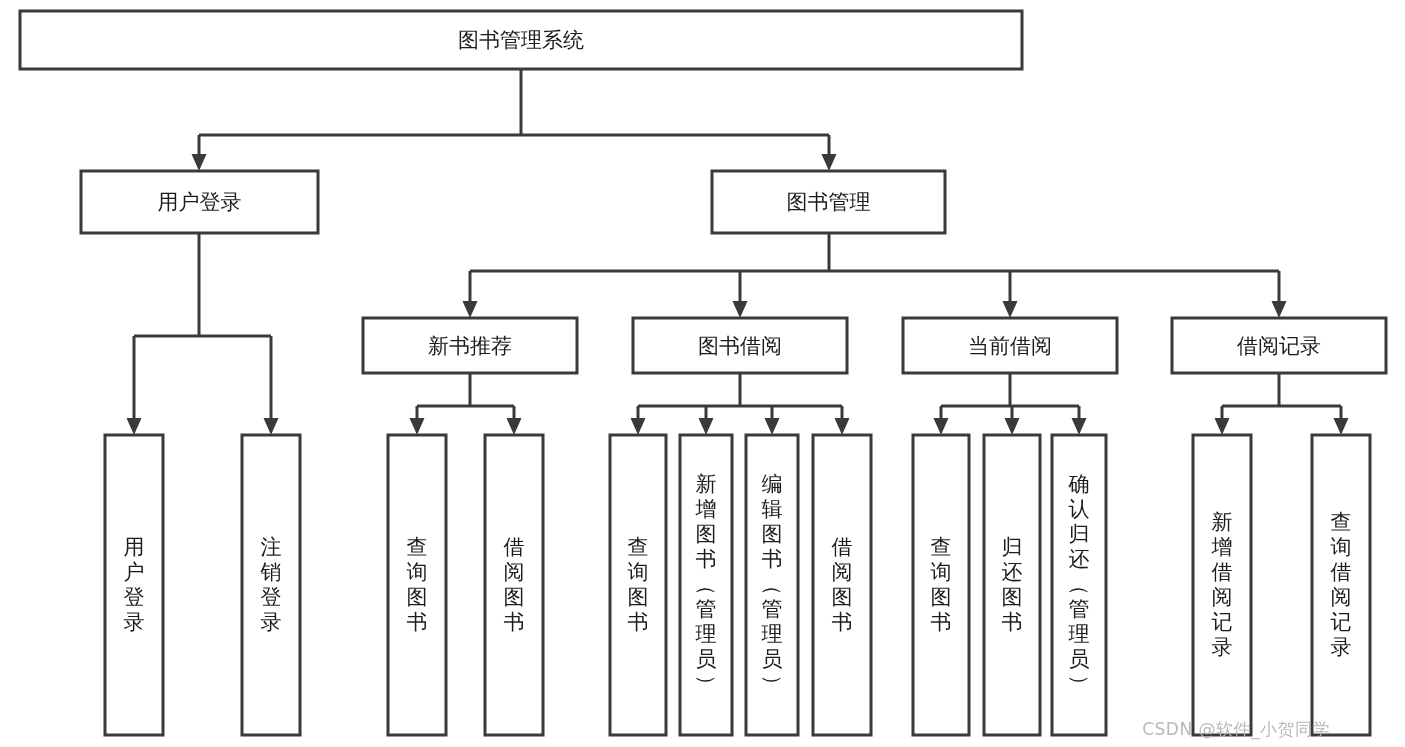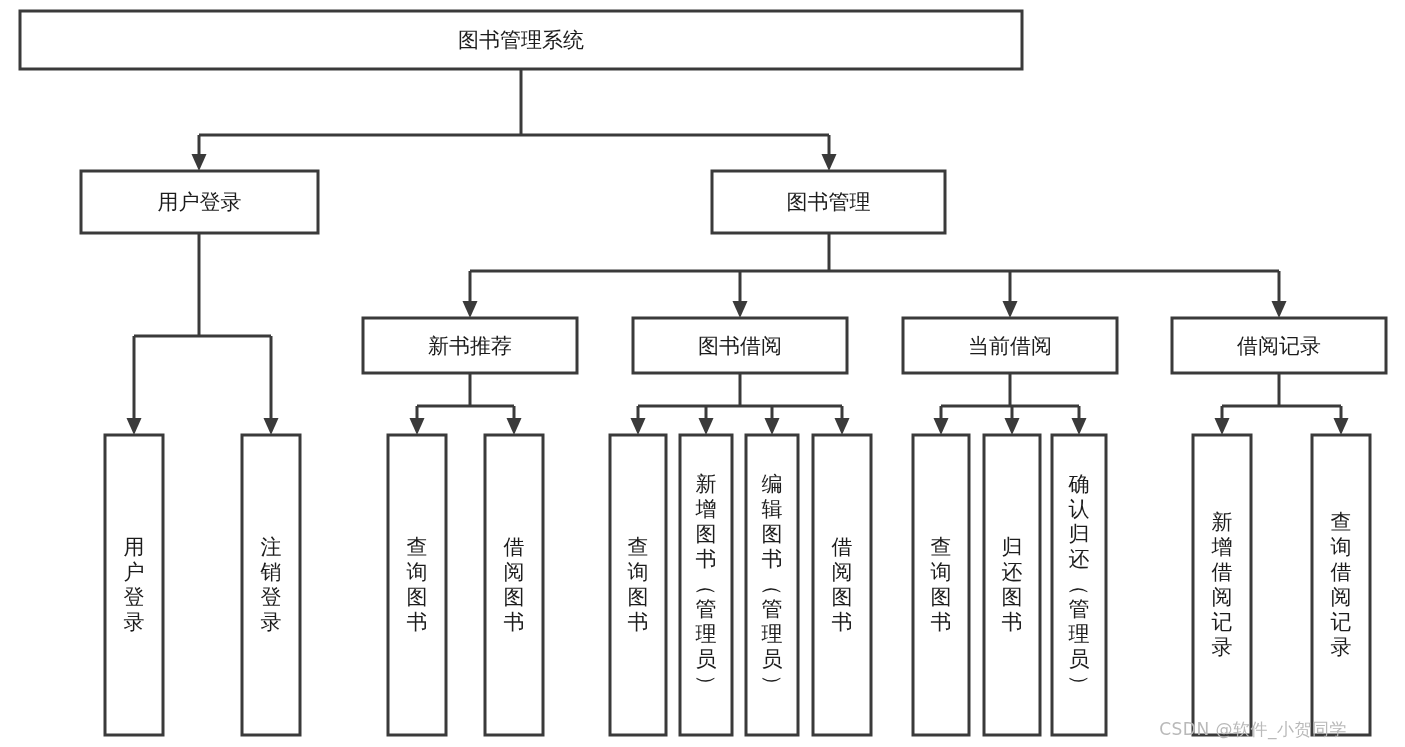--- a/index.html
+++ b/index.html
@@ -53,21 +53,21 @@
   }
   .node-label-v-char {
     font-family: "DejaVu Sans", "Liberation Sans", sans-serif;
     font-size: 21px;
     fill: #1c1c1c;
     text-anchor: middle;
     dominant-baseline: middle;
   }
   .watermark-text {
     position: absolute;
-    right: 8px;
+    right: 25px;
     bottom: 6px;
     font-family: "DejaVu Sans", "Liberation Sans", sans-serif;
     font-size: 17px;
     color: #b9b9b9;
     letter-spacing: 0.5px;
     user-select: none;
     white-space: nowrap;
   }
 </style>
 </head>

